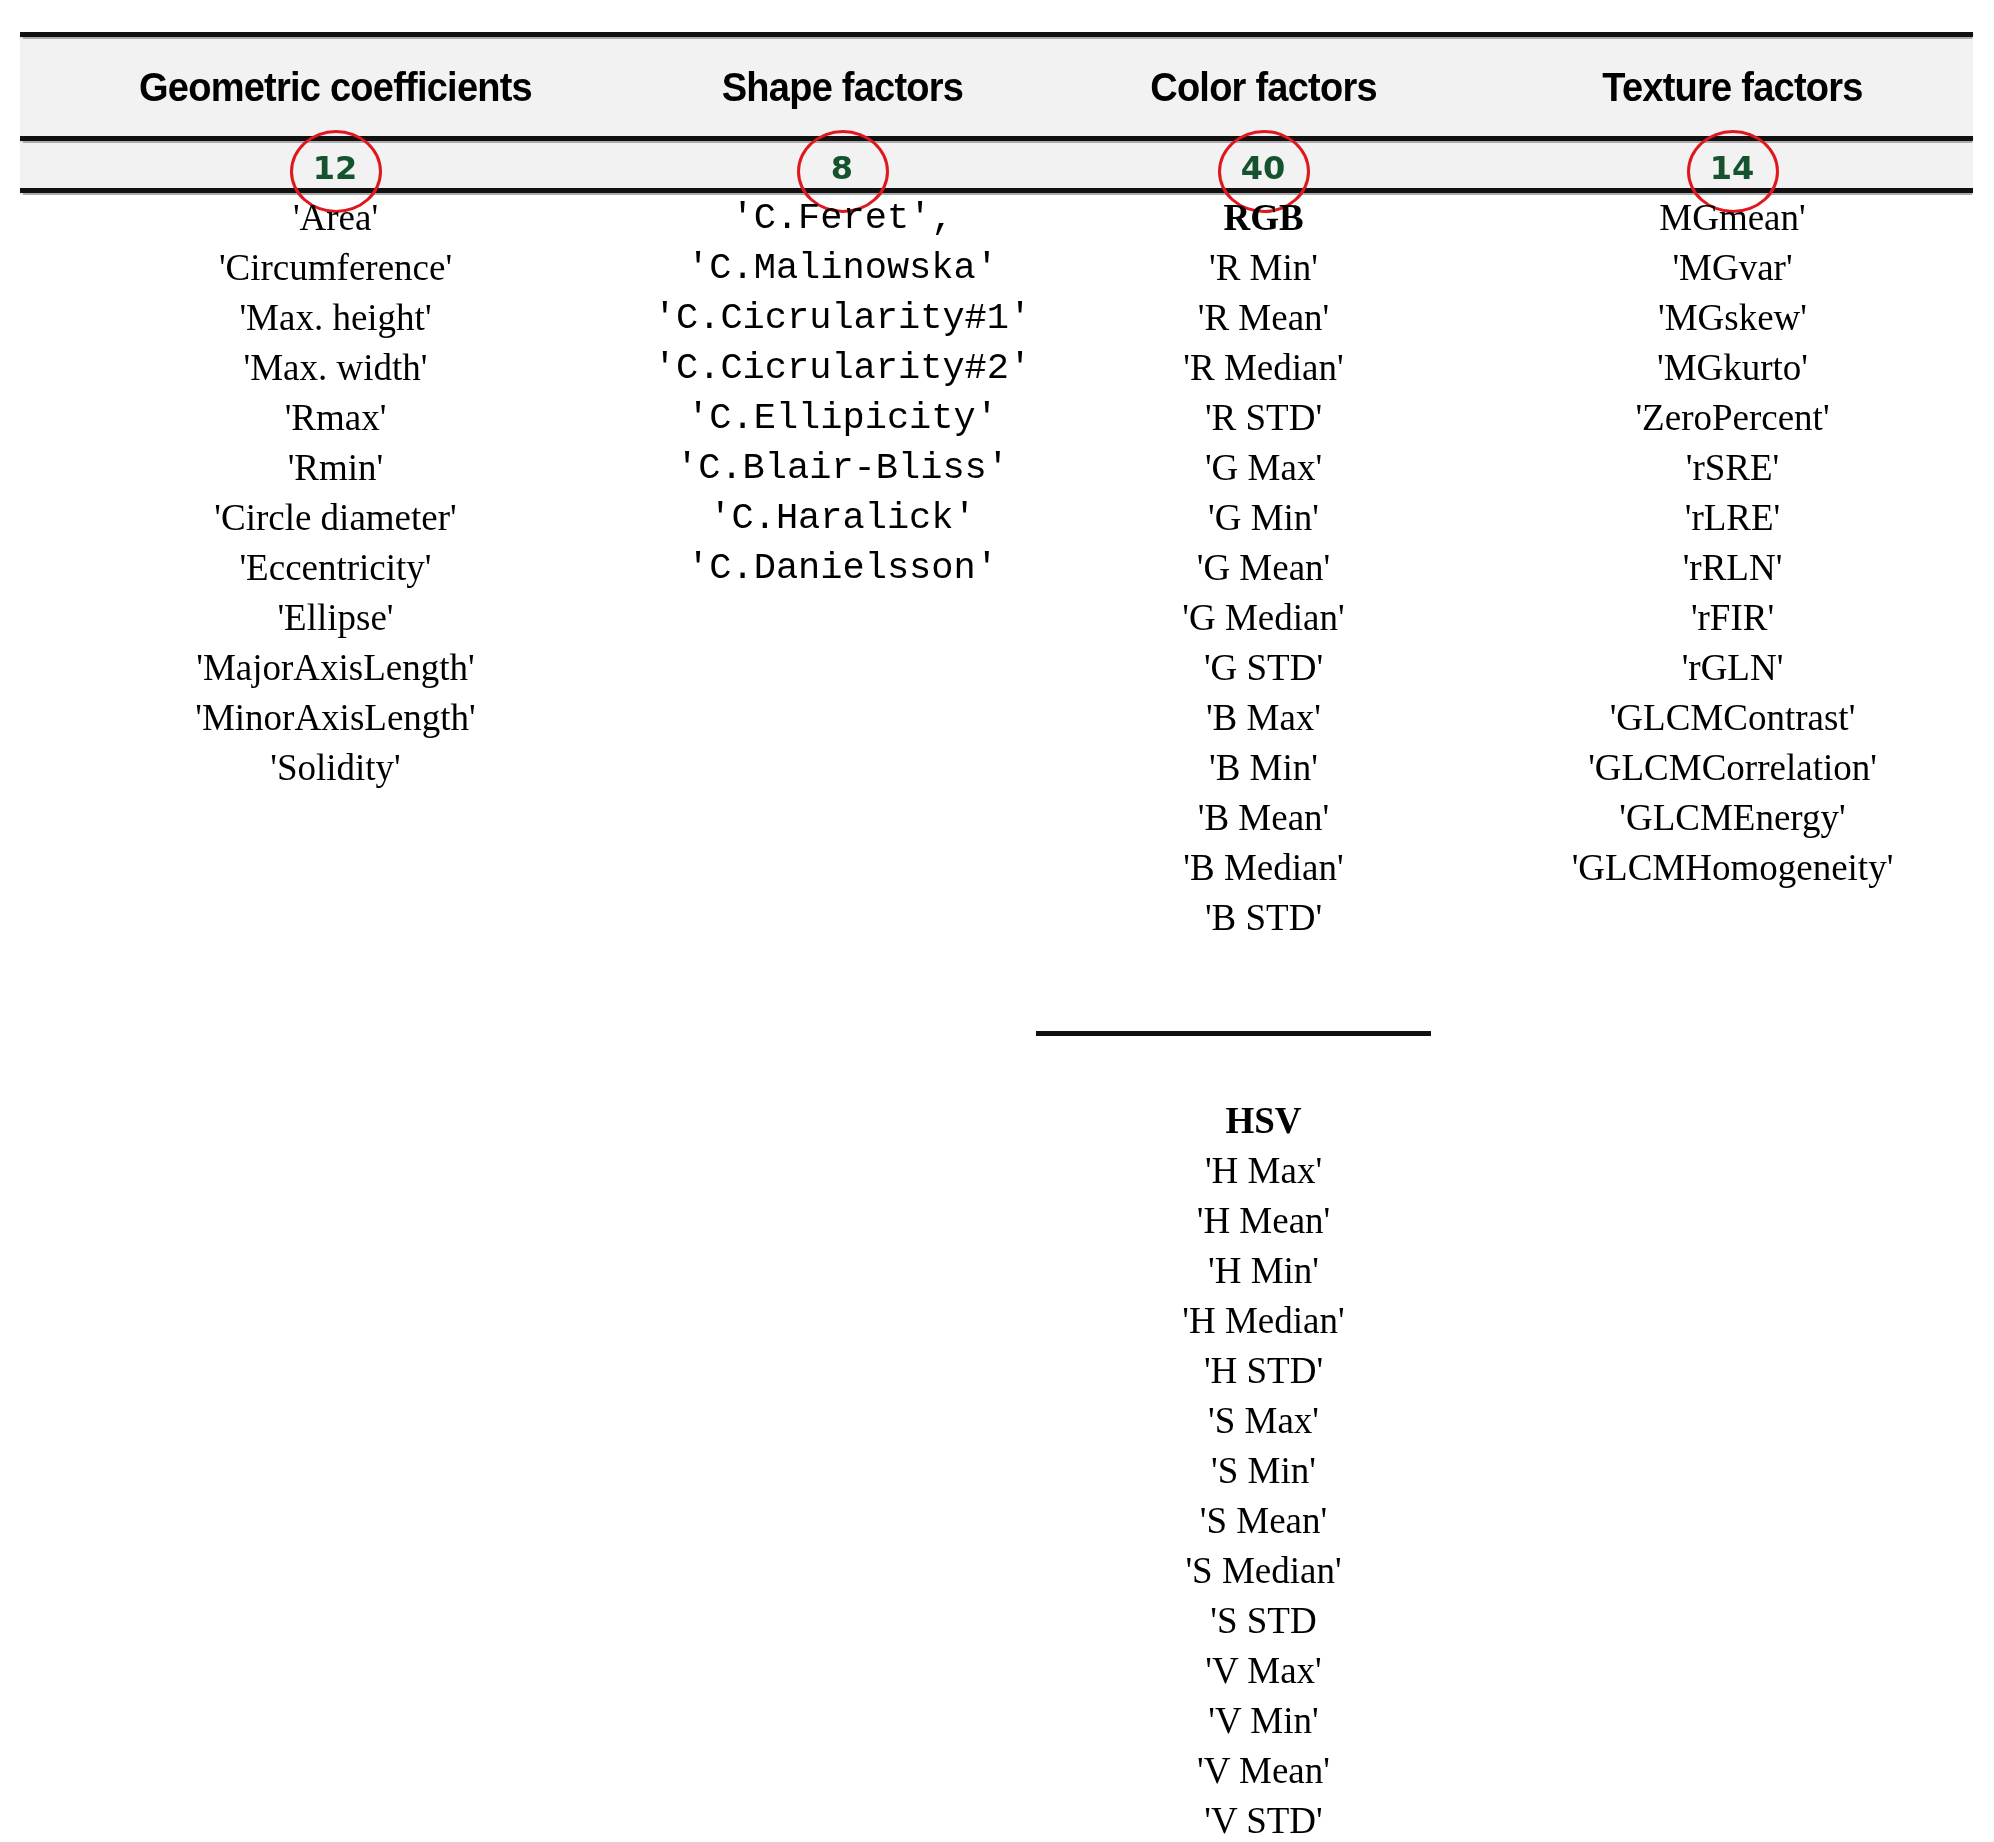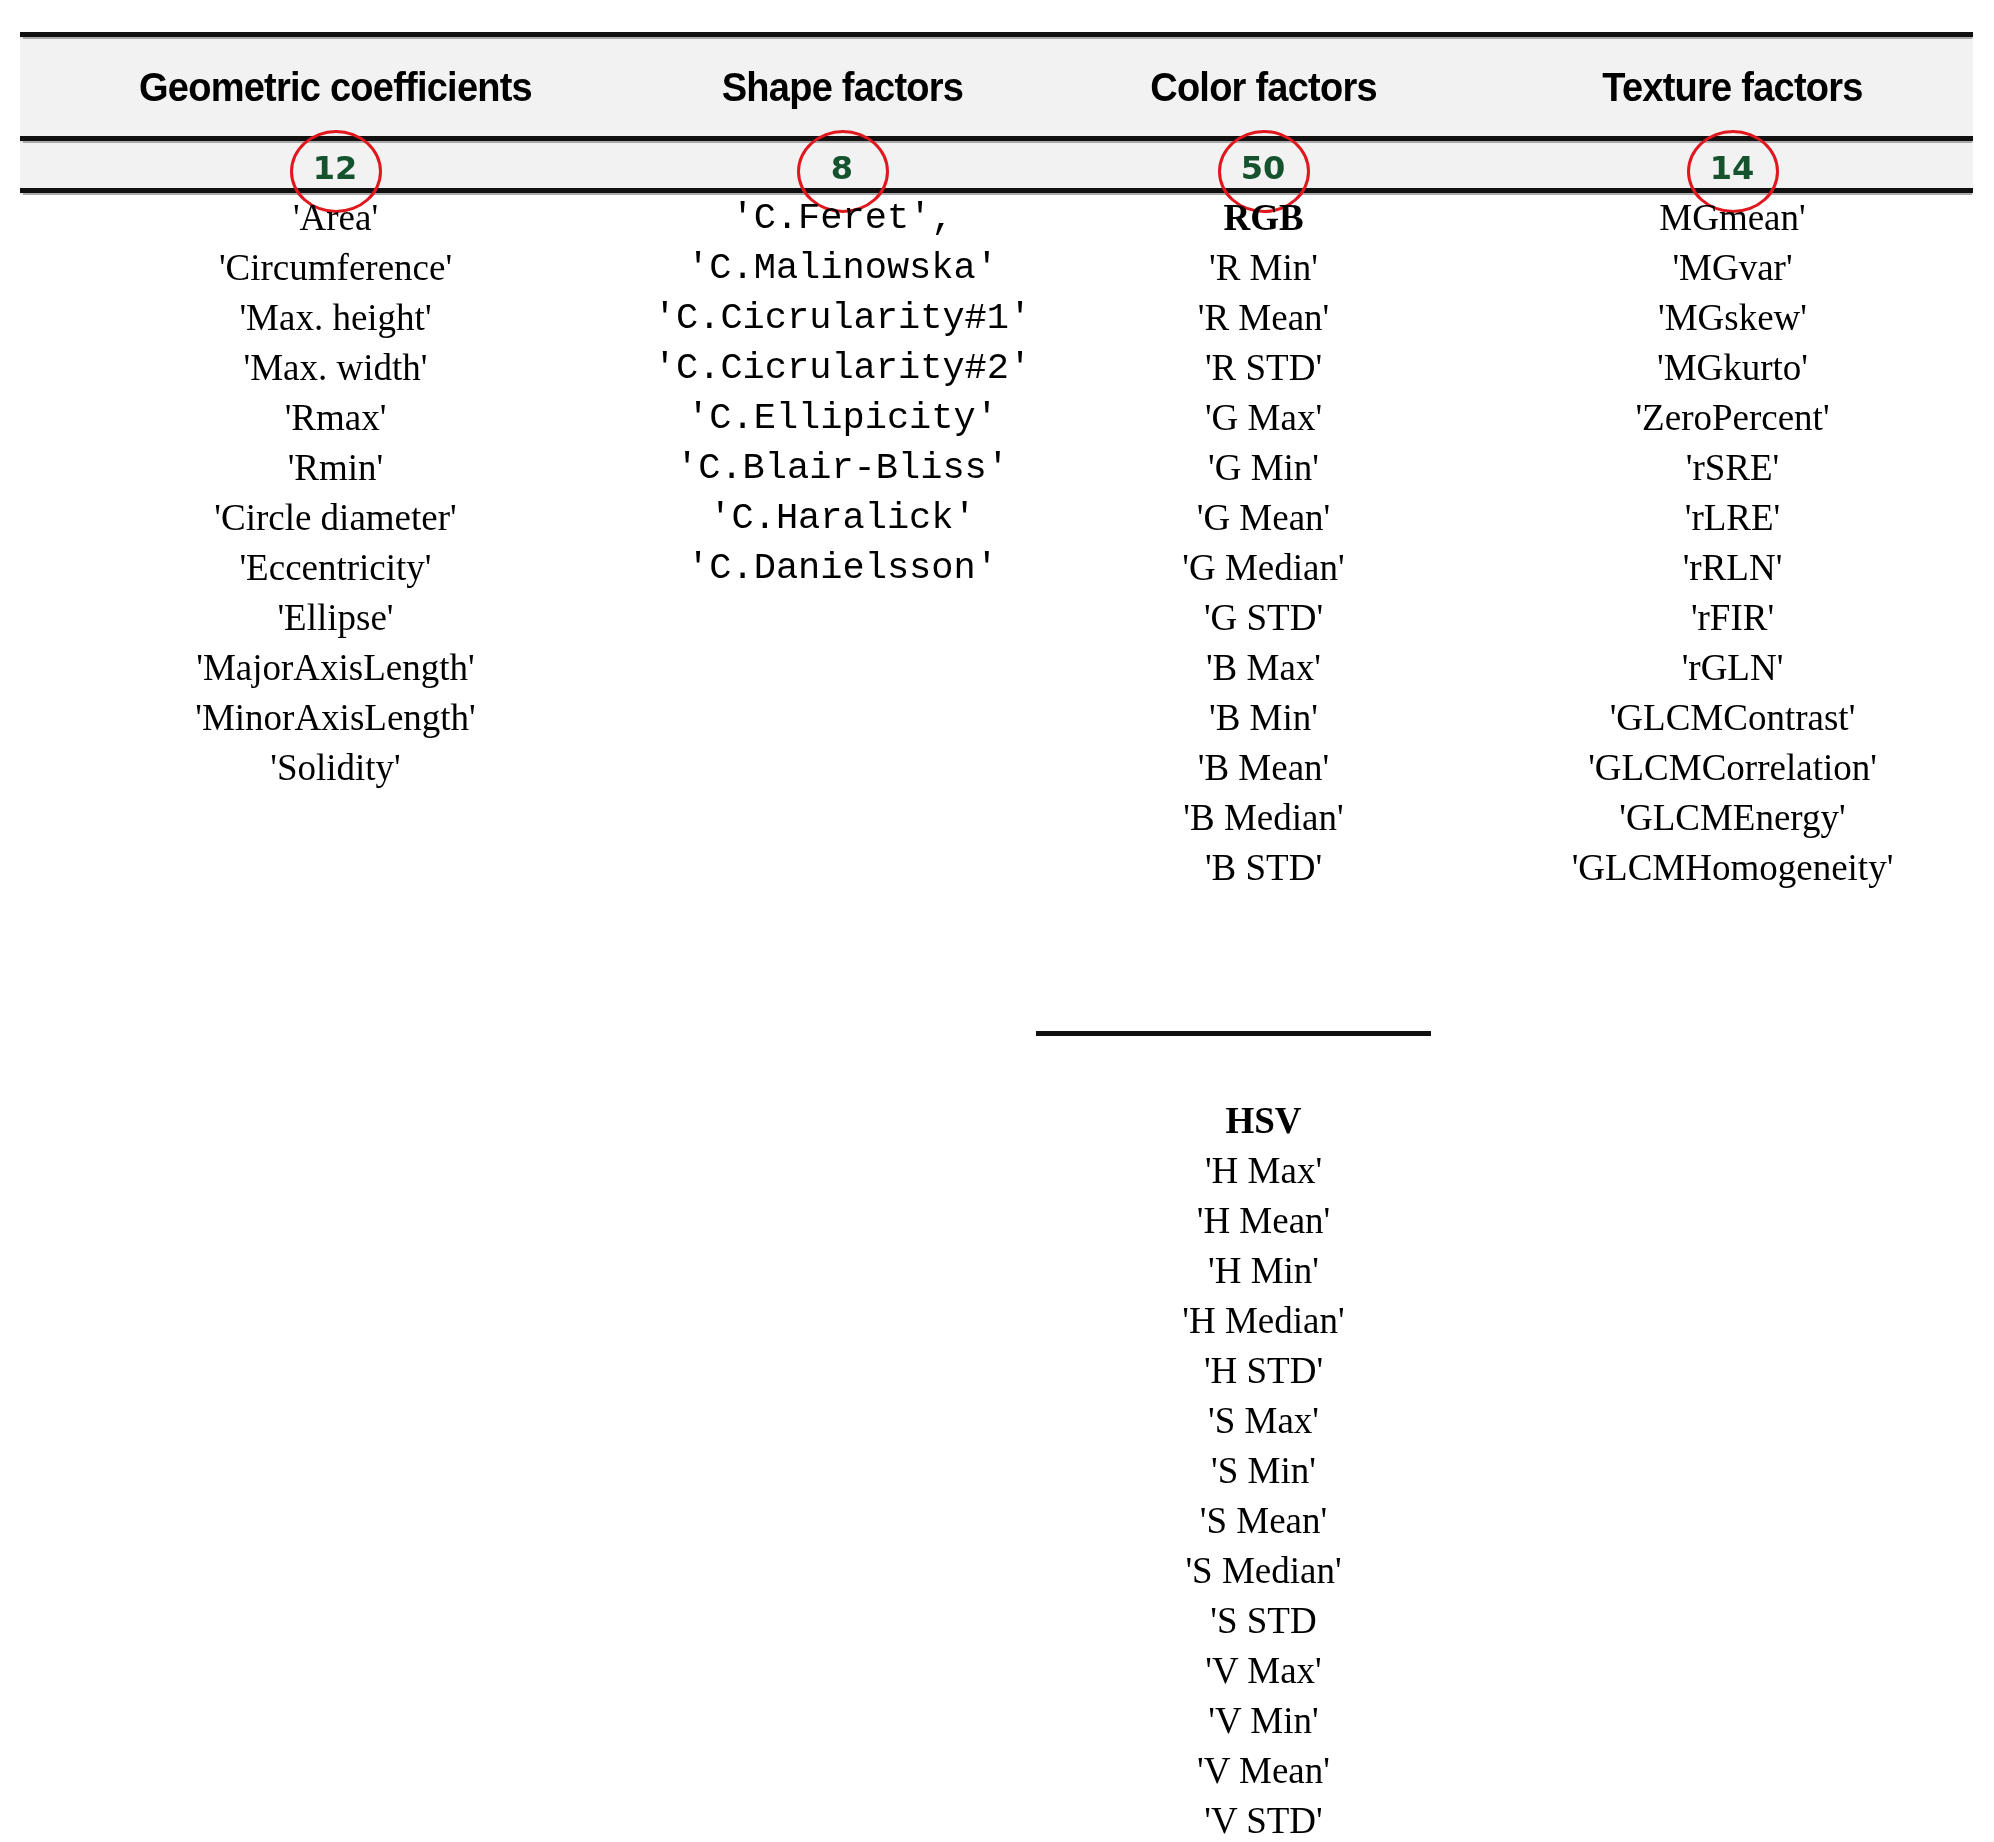--- a/index.html
+++ b/index.html
@@ -58,26 +58,27 @@
     <div>'C.Cicrularity#2'</div>
     <div>'C.Ellipicity'</div>
     <div>'C.Blair-Bliss'</div>
     <div>'C.Haralick'</div>
     <div>'C.Danielsson'</div>
   </div>
 </div>
 
 <div style="position:absolute;left:1263px;top:0;">
   <div class="hdr">Color factors</div>
-  <div class="count">50</div>
+  <div class="count">40</div>
   <div class="ring"></div>
   <div class="list" style="top:193px;">
     <div class="sub">RGB</div>
     <div>'R Min'</div>
     <div>'R Mean'</div>
+    <div>'R Median'</div>
     <div>'R STD'</div>
     <div>'G Max'</div>
     <div>'G Min'</div>
     <div>'G Mean'</div>
     <div>'G Median'</div>
     <div>'G STD'</div>
     <div>'B Max'</div>
     <div>'B Min'</div>
     <div>'B Mean'</div>
     <div>'B Median'</div>

